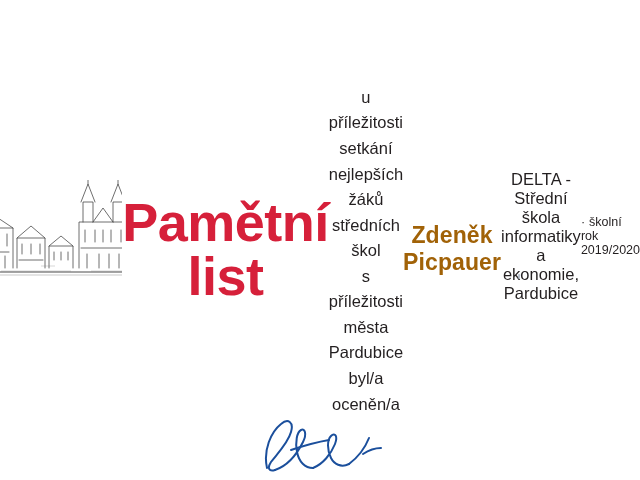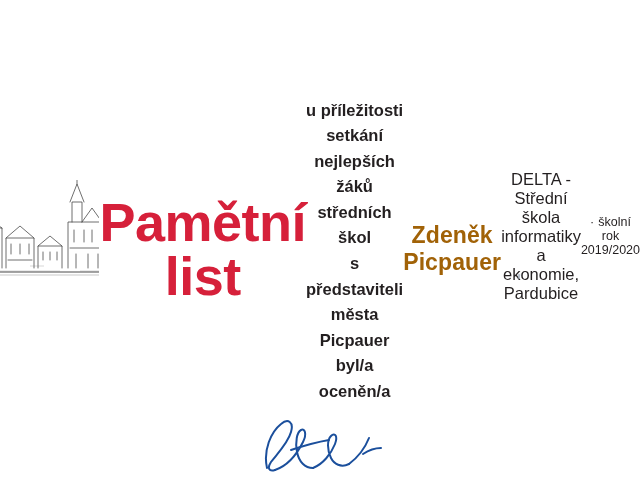--- a/index.html
+++ b/index.html
@@ -60,21 +60,20 @@
     text-align: center;
   }
 
   
   .subtitle {
     margin-top: 30px;
     text-align: center;
     font-size: 16.5px;
     line-height: 1.55;
     color: #231f20;
-    font-weight: bold;
   }
   .subtitle .line {
     display: block;
   }
 
   .recipient {
     margin-top: 26px;
     text-align: center;
     font-size: 23px;
     font-weight: bold;
@@ -84,21 +83,21 @@
 
   .school {
     margin-top: 0;
     text-align: center;
     font-size: 16.5px;
     color: #231f20;
   }
 
   .school-year {
     margin-top: 0;
-    text-align: center;
+    text-align: left;
     font-size: 12.5px;
     color: #231f20;
   }
   .school-year::before {
     content: "\00B7";
     margin-right: 4px;
     color: #231f20;
   }
 
   
@@ -218,21 +217,21 @@
         <path d="M100 90 L112 90 M200 90 L214 90 M300 90 L316 90"></path>
       </g>
     </svg>
     <div class="artist-credit">PARDUBICE</div>
   </div>
 
   <div class="title">Pamětní list</div>
 
   <div class="subtitle">
     <span class="line">u příležitosti setkání nejlepších žáků středních škol</span>
-    <span class="line">s představiteli města Picpauer byl/a oceněn/a</span>
+    <span class="line">s příležitosti města Pardubice byl/a oceněn/a</span>
   </div>
 
   <div class="recipient">Zdeněk Picpauer</div>
 
   <div class="school">DELTA - Střední škola informatiky a ekonomie, Pardubice</div>
 
   <div class="school-year">školní rok 2019/2020</div>
 
   <div class="speck"></div>
 

